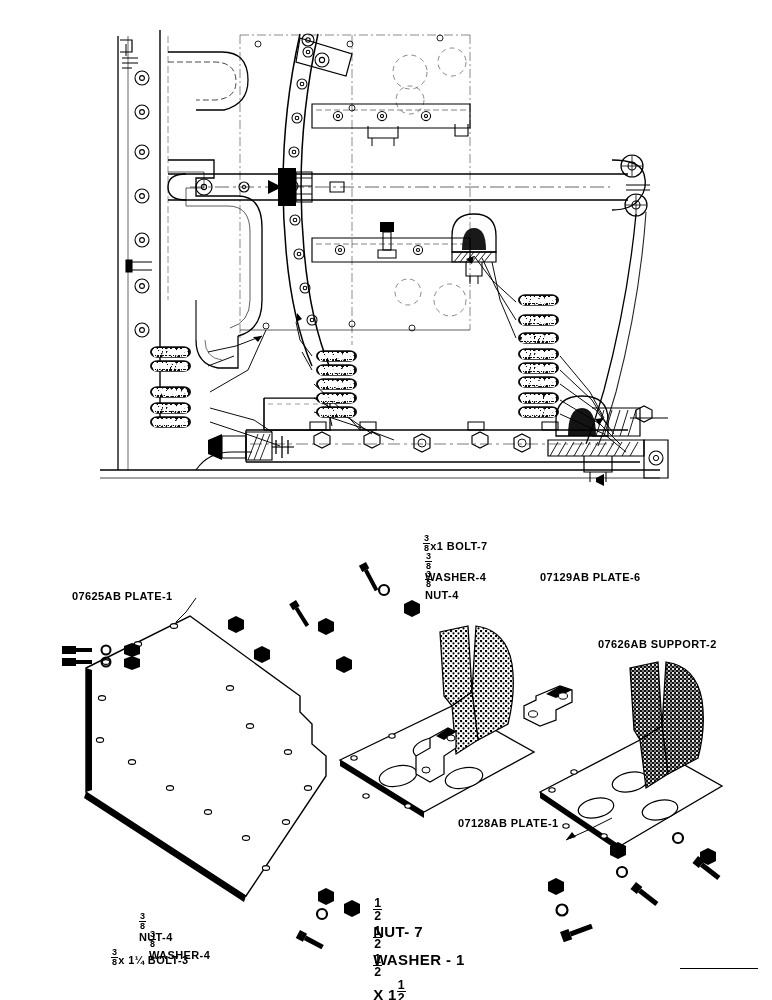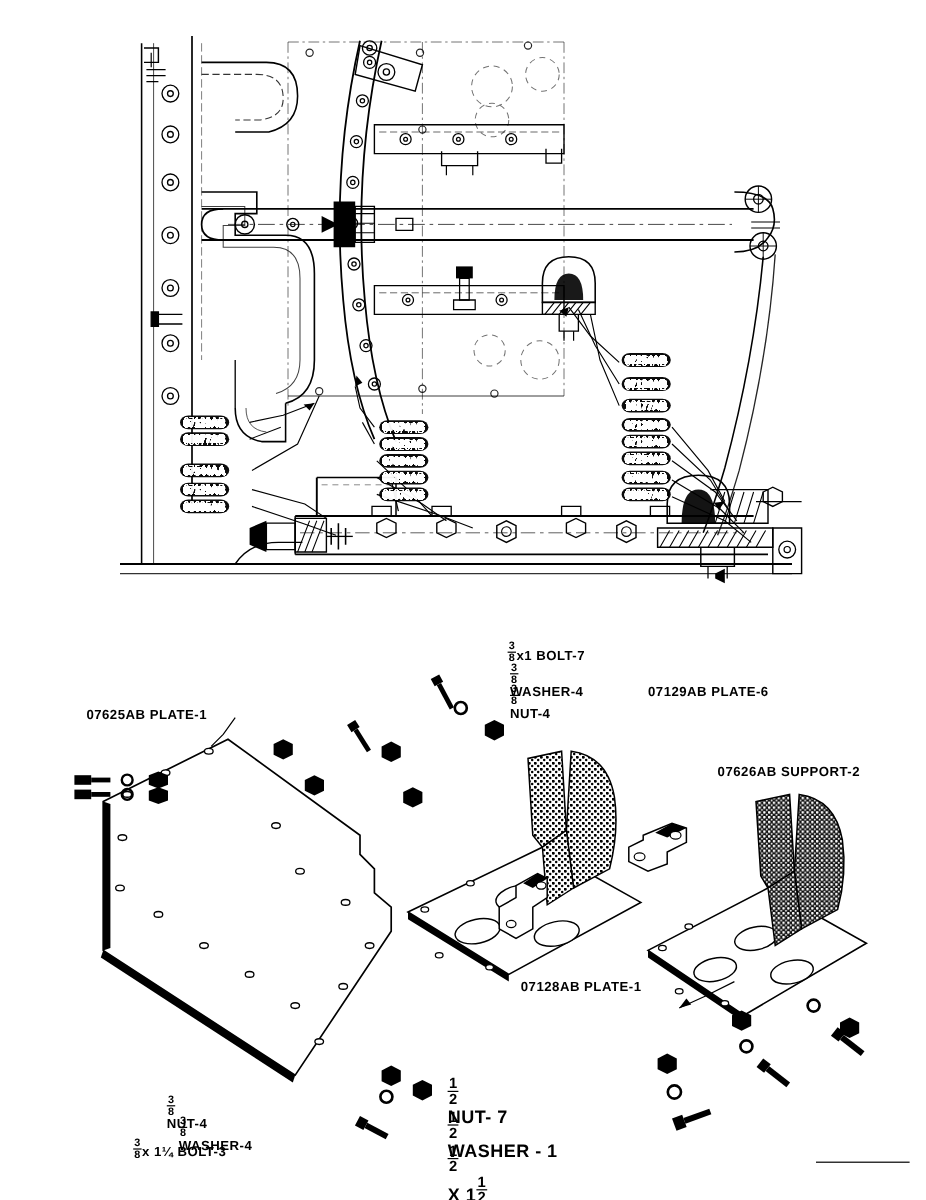--- a/index.html
+++ b/index.html
@@ -545,21 +545,21 @@
   </svg>
 
 </div>
 
 <div class="lbl lbl-md" style="left:72px;top:590px;">07625AB PLATE-1</div>
 
 <div class="lbl lbl-md" style="left:540px;top:571px;">07129AB PLATE-6</div>
 
 <div class="lbl lbl-md" style="left:562px;top:638px;margin-left:36px;">07626AB SUPPORT-2</div>
 
-<div class="lbl lbl-md" style="left:434px;top:817px;">07128AB PLATE-1</div>
+<div class="lbl lbl-md" style="left:458px;top:817px;">07128AB PLATE-1</div>
 
 <div class="lbl lbl-md" style="left:416px;top:522px;">
   <span class="frac"><span class="n">3</span><span class="d">8</span></span><span>x1 BOLT-7</span>
 </div>
 <div class="lbl lbl-md" style="left:418px;top:540px;">
   <span class="frac"><span class="n">3</span><span class="d">8</span></span>
   <span>WASHER-4</span>
 </div>
 <div class="lbl lbl-md" style="left:418px;top:558px;">
   <span class="frac"><span class="n">3</span><span class="d">8</span></span>

